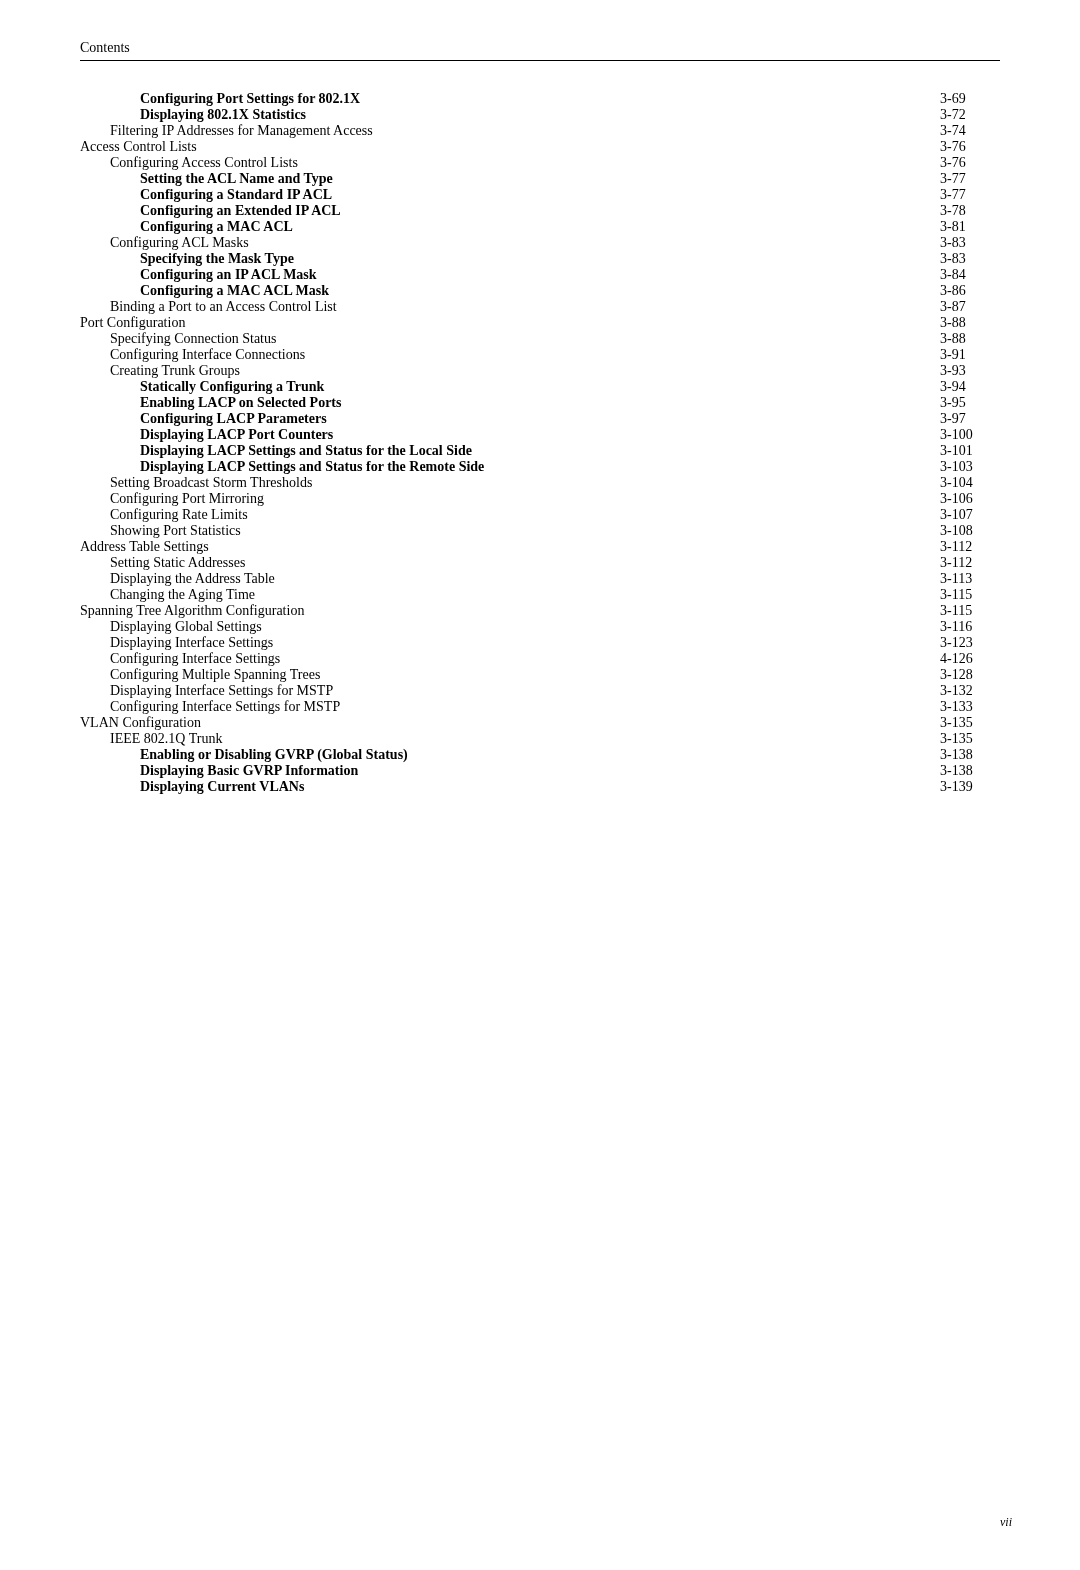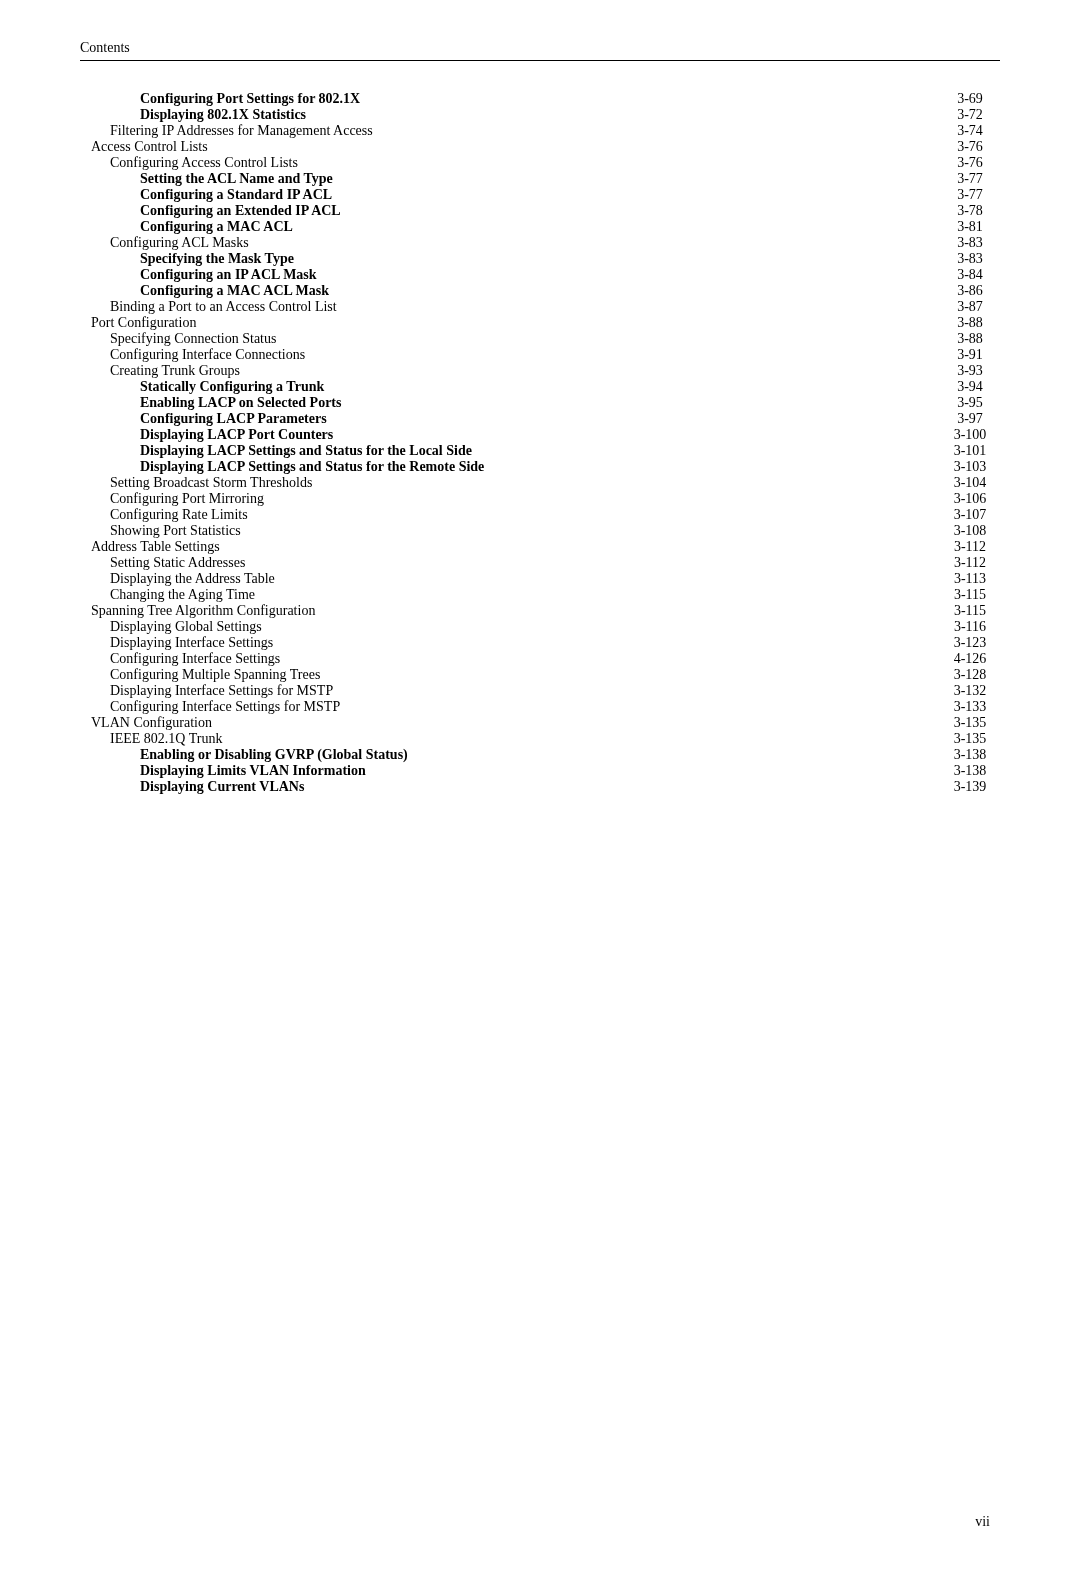--- a/index.html
+++ b/index.html
@@ -45,34 +45,35 @@
       align-items: baseline;
       width: 100%;
     }
 
     .toc-text {
       flex: 1;
     }
 
     .toc-page {
       min-width: 60px;
-      text-align: center;
+      text-align: left;
       font-size: 14px;
     }
 
     
-    .indent-0 { padding-left: 0px; margin-left: 11px; }
+    .indent-0 { padding-left: 0px; }
     .indent-1 { padding-left: 30px; }
     .indent-2 { padding-left: 60px; font-weight: bold; }
 
     .footer {
       position: absolute;
       bottom: 40px;
-      right: 90px;
-      font-size: 14px;
+      right: 68px;
+      font-size: 12px;
+      font-style: italic;
     }
   </style>
 </head>
 <body>
 
 <div class="page-container">
   <div class="header">
     <span class="header-title">Contents</span>
   </div>
 
@@ -240,21 +241,21 @@
     </div>
       <div class="toc-entry">
       <span class="toc-text indent-1">IEEE 802.1Q Trunk</span>
       <span class="toc-page">3-135</span>
     </div>
       <div class="toc-entry">
       <span class="toc-text indent-2">Enabling or Disabling GVRP (Global Status)</span>
       <span class="toc-page">3-138</span>
     </div>
       <div class="toc-entry">
-      <span class="toc-text indent-2">Displaying Limits VLAN Information</span>
+      <span class="toc-text indent-2">Displaying Basic GVRP Information</span>
       <span class="toc-page">3-138</span>
     </div>
       <div class="toc-entry">
       <span class="toc-text indent-2">Displaying Current VLANs</span>
       <span class="toc-page">3-139</span>
     </div>
     </div>
 
   <div class="footer">
     <span>vii</span>

